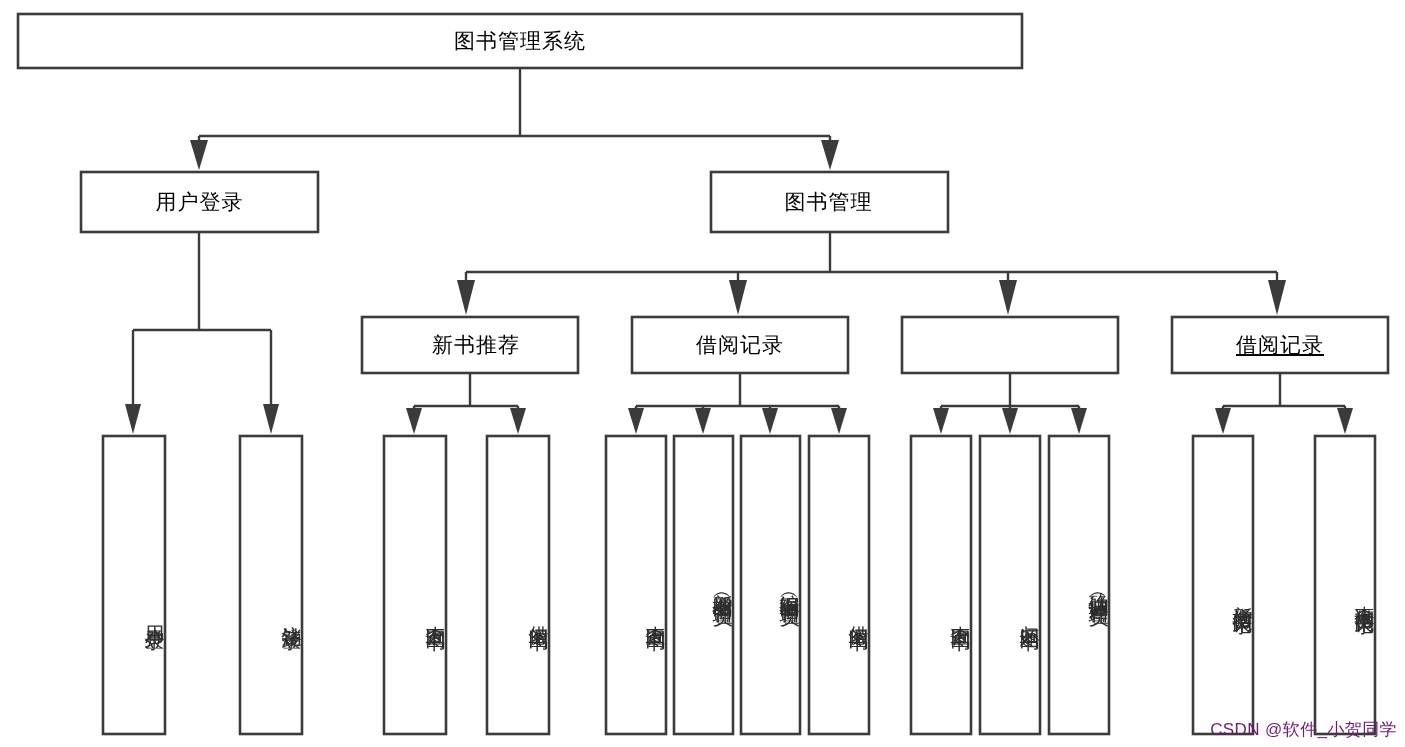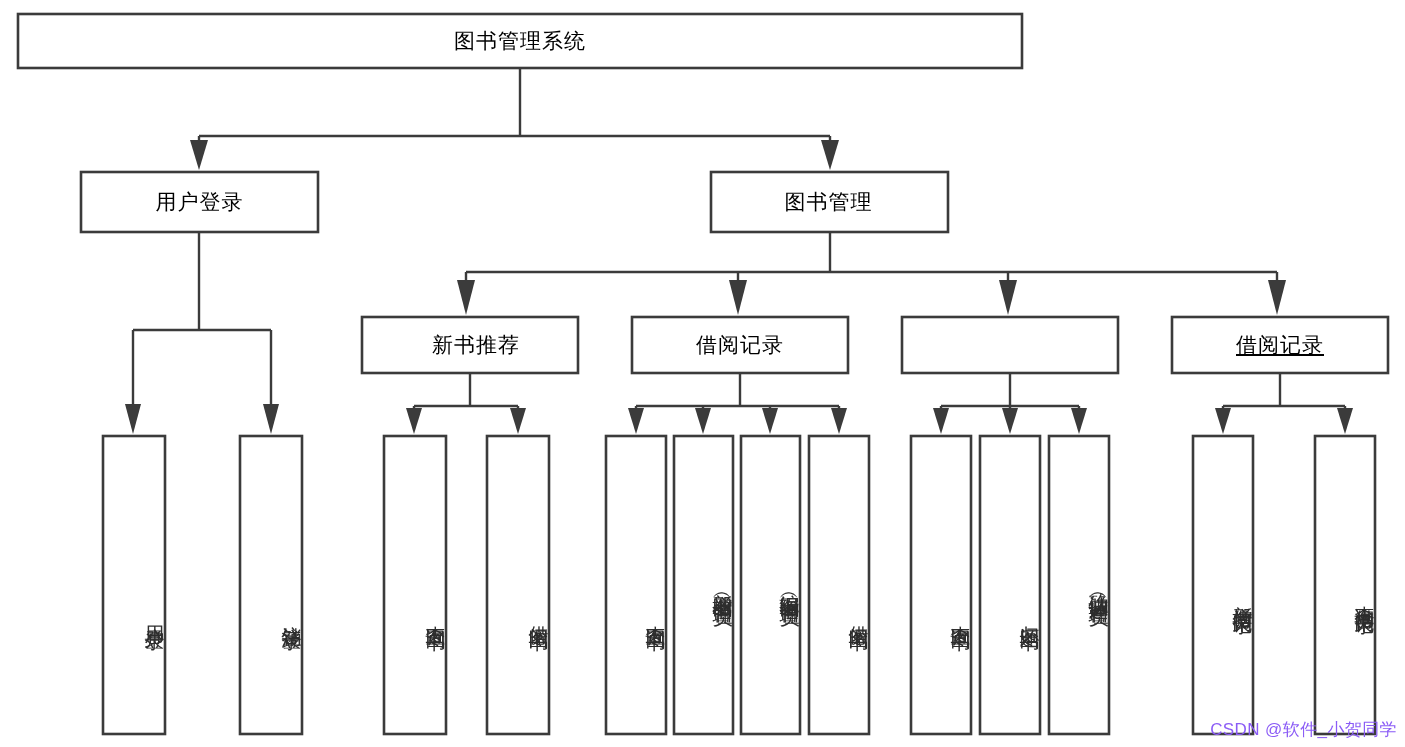--- a/index.html
+++ b/index.html
@@ -36,21 +36,21 @@
     stroke-linecap: butt;
   }
   .arrow-head {
     fill: #3b3b3b;
     stroke: none;
   }
   .watermark {
     position: absolute;
     right: 8px;
     bottom: 6px;
-    color: #8b5cf6;
+    color: #701a75;
     font-size: 17px;
     font-family: "Liberation Sans", "DejaVu Sans", sans-serif;
     letter-spacing: 0.4px;
     white-space: nowrap;
     pointer-events: none;
   }
   .vlabel {
     position: absolute;
     writing-mode: vertical-rl;
     text-orientation: upright;

